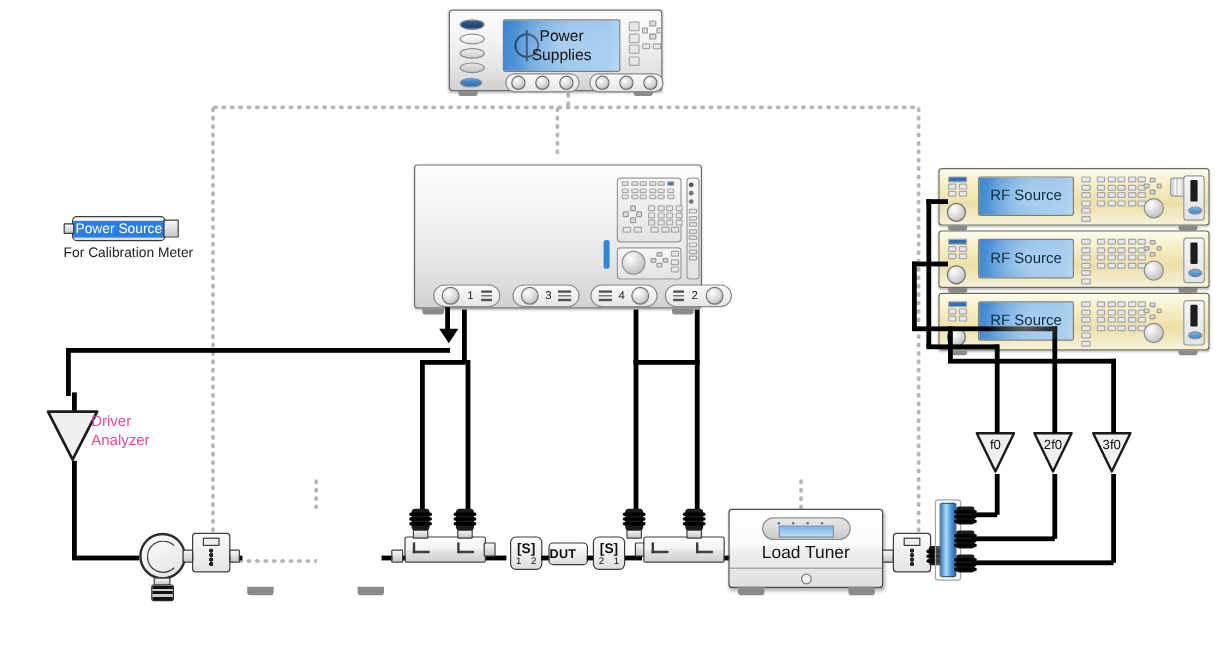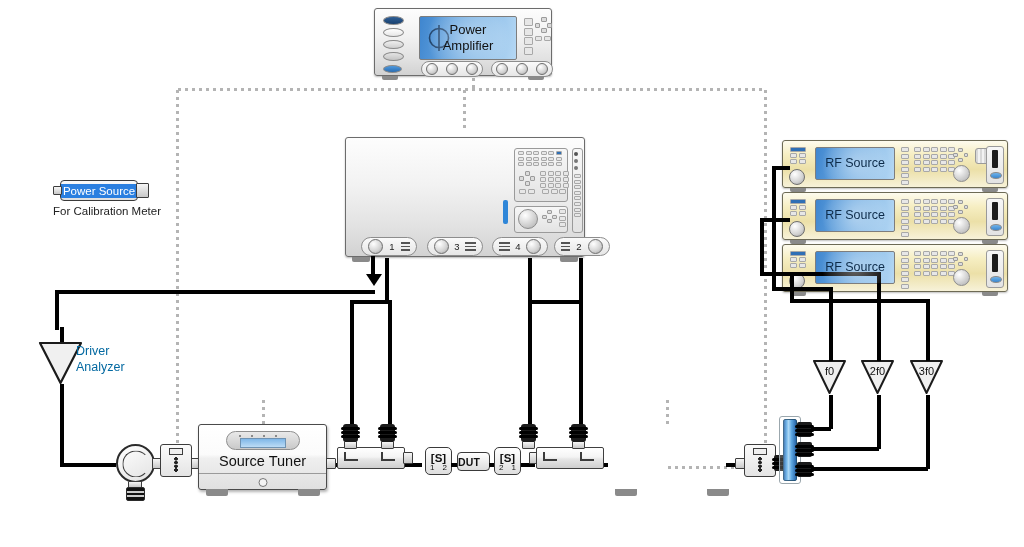--- a/index.html
+++ b/index.html
@@ -184,21 +184,21 @@
   <div class="dbus-h" style="left:666px; top:466px; width:100px;"></div>
 
   <div class="chassis" style="left:374px; top:8px; width:178px; height:68px;">
     <div class="oval" style="left:8px; top:7px; width:21px;height:9px;background:linear-gradient(180deg,#2f5f96,#18406e);"></div>
     <div class="oval" style="left:8px; top:19px; width:21px;height:9px;background:linear-gradient(180deg,#ffffff,#e6e6e6);"></div>
     <div class="oval" style="left:8px; top:31px; width:21px;height:9px;background:linear-gradient(180deg,#efefef,#cfcfcf);"></div>
     <div class="oval" style="left:8px; top:43px; width:21px;height:9px;background:linear-gradient(180deg,#e4e4e4,#c4c4c4);"></div>
     <div class="oval" style="left:8px; top:56px; width:19px;height:8px;background:linear-gradient(180deg,#4e9ae0,#2a6cb0);"></div>
 
     <div class="screen" style="left:44px; top:7px; width:98px; height:44px; font-size:13px;">
-      <span class="lbl"><span>Power</span><br><span>Amplifier</span></span>
+      <span class="lbl"><span>Power</span><br><span>Supplies</span></span>
     </div>
 
     <svg style="position:absolute;left:50px;top:14px;" width="28" height="30" viewBox="0 0 28 30">
       <circle cx="14" cy="15" r="9.5" fill="none" stroke="#1b3e66" stroke-width="1.6"></circle>
       <line x1="14" y1="2" x2="14" y2="15" stroke="#1b3e66" stroke-width="1.6"></line>
       <line x1="14" y1="15" x2="14" y2="28" stroke="#1b3e66" stroke-width="1.6"></line>
     </svg>
 
     <div class="keys" style="left:149px; top:9px; grid-template-columns:repeat(1,9px); grid-auto-rows:8px;">
       <i></i>
@@ -560,47 +560,35 @@
   <div class="wire h" style="left:404px; top:463px; width:18px;"></div>
   <div class="wire h" style="left:513px; top:463px; width:22px;"></div>
   <div class="wire h" style="left:594px; top:463px; width:14px;"></div>
   <div class="wire h" style="left:726px; top:463px; width:46px;"></div>
 
   <div class="tri" style="left:38px; top:341px; width:45px; height:44px;">
     <svg class="shape" viewBox="0 0 45 44">
       <polygon points="2,2 43,2 22.5,42" fill="#f0f0f0" stroke="#1b1b1b" stroke-width="2.2" stroke-linejoin="round"></polygon>
     </svg>
   </div>
-  <div style="position:absolute;left:76px;top:344px;font-size:12.5px;color:#0369a1;line-height:1.25;">
+  <div style="position:absolute;left:76px;top:344px;font-size:12.5px;color:#ec4899;line-height:1.25;">
     <span>Driver</span><br><span>Analyzer</span>
   </div>
 
   <div class="circ" style="left:116px; top:444px; width:39px; height:39px;"></div>
   <div class="ssleeve" style="left:128px; top:481px; width:14px;height:7px;"></div>
   <div class="term" style="left:126px; top:487px; width:19px;height:14px;"></div>
 
   <div class="biastee" style="left:160px; top:444px; width:32px; height:33px;">
     <div class="cap" style="top:3px;"></div>
     <div class="coil" style="top:12px;"></div>
   </div>
   <div class="ssleeve" style="left:152px; top:458px; width:9px;height:11px;"></div>
   <div class="ssleeve" style="left:191px; top:458px; width:9px;height:11px;"></div>
 
-  <div class="tuner" style="left:198px; top:424px; width:129px; height:66px;">
-    <div class="badge" style="top:6px;">
-      <div class="pip" style="left:12px;"></div>
-        <div class="pip" style="left:24px;"></div>
-      <div class="pip" style="left:36px;"></div>
-        <div class="pip" style="left:48px;"></div>
-      <div class="lcd"></div>
-    </div>
-    <div class="tname" style="top:28px;">Source Tuner</div>
-    <div class="divline" style="top:48px;"></div>
-    <div class="knob" style="top:53px;"></div>
-  </div>
   <div class="feet" style="left:206px; top:489px; width:22px;height:7px;"></div>
   <div class="feet" style="left:298px; top:489px; width:22px;height:7px;"></div>
   <div class="ssleeve" style="left:326px; top:458px; width:10px;height:11px;"></div>
 
   <div class="coupler" style="left:337px; top:447px; width:68px; height:22px;">
     <div class="slot" style="left:6px; top:4px;"></div>
     <div class="slot" style="left:43px; top:4px;"></div>
   </div>
   <div class="ssleeve" style="left:403px; top:452px; width:10px;height:12px;"></div>
   <div class="ssleeve" style="left:344px; top:441px; width:13px;height:8px;"></div>
@@ -647,20 +635,32 @@
     <div class="rib" style="top:3px;"></div>
       <div class="rib" style="top:7px;"></div>
       <div class="rib" style="top:11px;"></div>
   </div>
   <div class="conn" style="left:571px; top:424px; width:15px;height:18px;border-radius:3px;">
     <div class="rib" style="top:3px;"></div>
       <div class="rib" style="top:7px;"></div>
       <div class="rib" style="top:11px;"></div>
   </div>
 
+  <div class="tuner" style="left:607px; top:424px; width:129px; height:66px;">
+    <div class="badge" style="top:6px;">
+      <div class="pip" style="left:12px;"></div>
+        <div class="pip" style="left:24px;"></div>
+      <div class="pip" style="left:36px;"></div>
+        <div class="pip" style="left:48px;"></div>
+      <div class="lcd"></div>
+    </div>
+    <div class="tname" style="top:28px;">Load Tuner</div>
+    <div class="divline" style="top:48px;"></div>
+    <div class="knob" style="top:53px;"></div>
+  </div>
   <div class="feet" style="left:615px; top:489px; width:22px;height:7px;"></div>
   <div class="feet" style="left:707px; top:489px; width:22px;height:7px;"></div>
   <div class="ssleeve" style="left:735px; top:458px; width:10px;height:11px;"></div>
 
   <div class="biastee" style="left:744px; top:444px; width:32px; height:33px;">
     <div class="cap" style="top:3px;"></div>
     <div class="coil" style="top:12px;"></div>
   </div>
   <div class="conn" style="left:774px; top:455px; width:14px;height:16px;border-radius:2px;">
     <div class="rib" style="top:3px;"></div>

